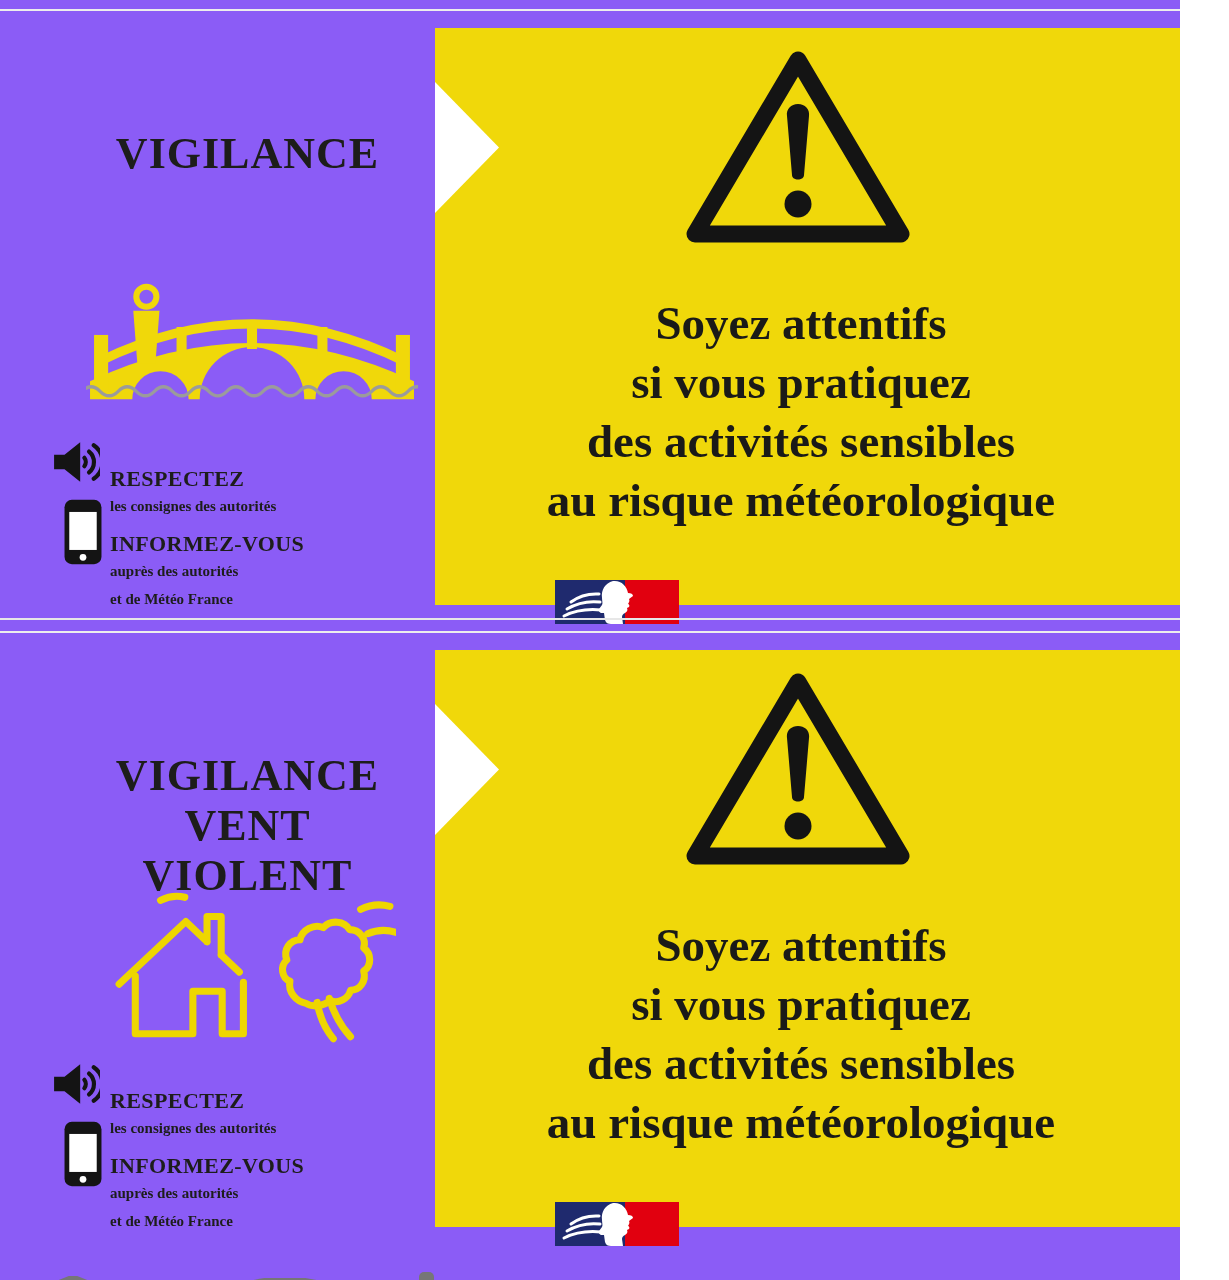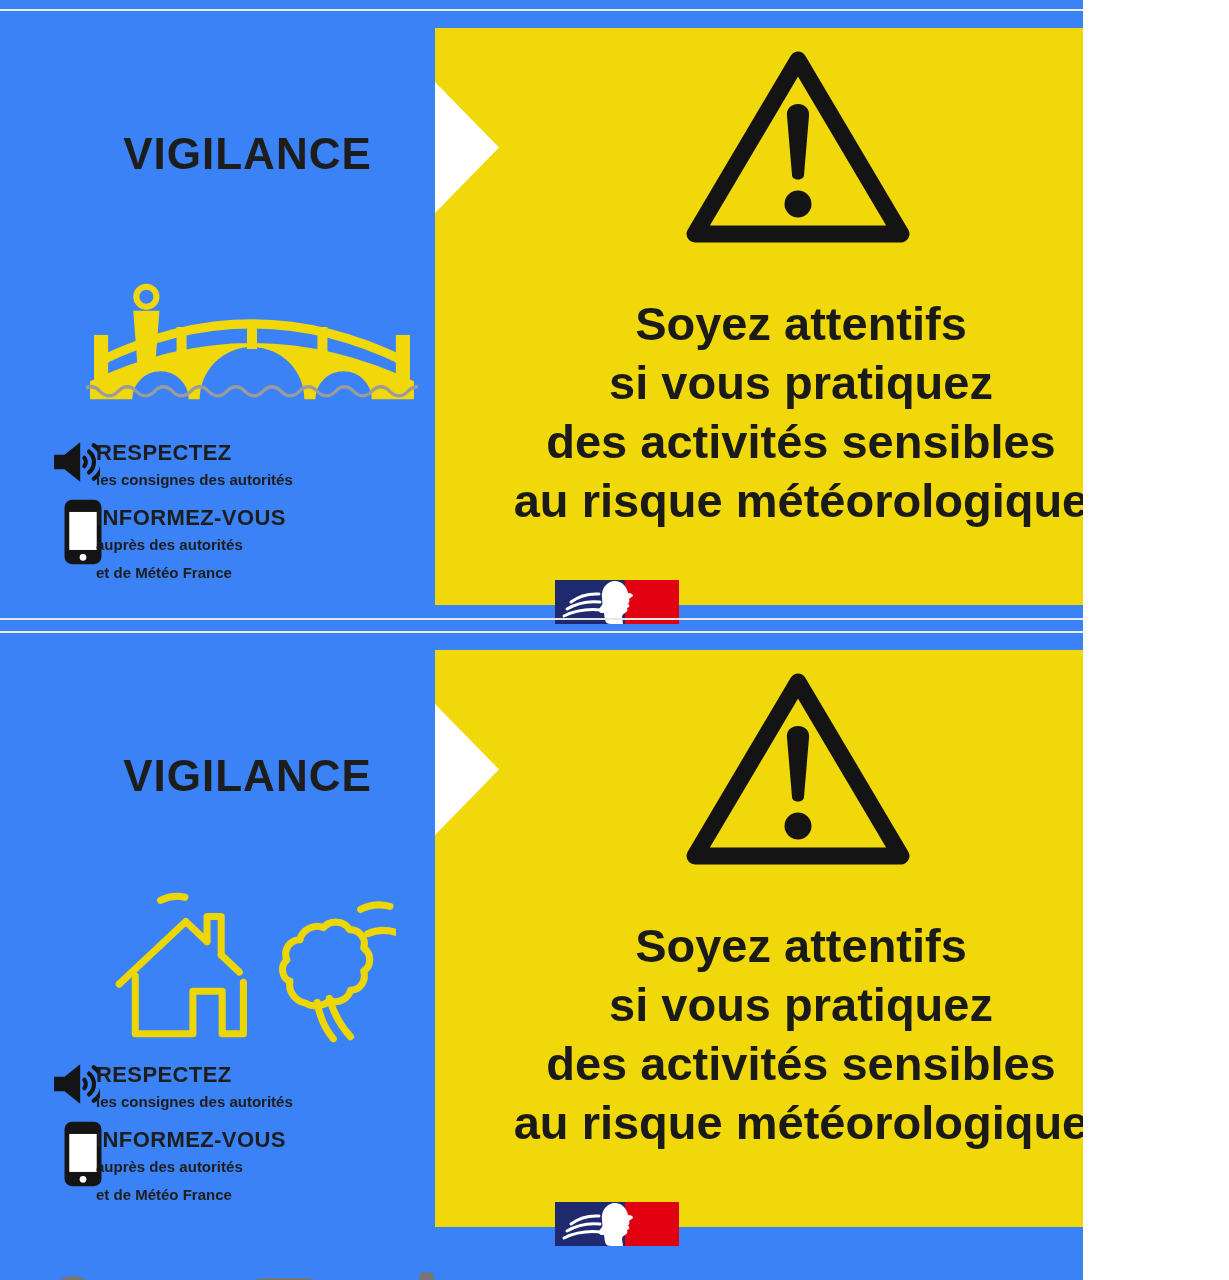--- a/index.html
+++ b/index.html
@@ -1,42 +1,42 @@
 <!DOCTYPE html>
 <html><head>
 <meta charset="utf-8">
 <style>
   html,body{margin:0;padding:0;background:#fff;}
-  .stage{position:relative;width:1083px;height:1280px;overflow:hidden;background:#3b82f6;
-         font-family:Liberation Sans, sans-serif;color:#1d1d1b;}
+  .stage{position:relative;width:1180px;height:1280px;overflow:hidden;background:#8b5cf6;
+         font-family:Liberation Serif, serif;color:#1d1d1b;}
   .card{position:absolute;left:0;width:1229px;height:622px;}
   .card--crues{top:0;}
   .card--vent{top:622px;}
   .hairline{position:absolute;left:0;width:1229px;height:2px;background:#ededed;}
   .hairline--top{top:9px;}
   .hairline--bottom{top:618px;background:#e7e7e7;}
 
   
   .vigilance-title{position:absolute;left:30px;top:100px;width:435px;text-align:center;
       font-size:44px;line-height:50px;font-weight:700;letter-spacing:1px;color:#1d1d1b;}
   .vigilance-title span{display:block;}
   .art{position:absolute;}
   .art--bridge{left:86px;top:276px;width:332px;height:132px;}
   .art--wind{left:108px;top:262px;width:288px;height:164px;}
   .advisory-icon{position:absolute;}
   .advisory-icon--speaker{left:52px;top:441px;width:48px;height:42px;}
   .advisory-icon--phone{left:64px;top:499px;width:38px;height:66px;}
-  .advisory-text{position:absolute;left:96px;}
+  .advisory-text{position:absolute;left:110px;margin-top:26px;}
   .advisory-text--respect{top:440px;}
   .advisory-text--inform{top:505px;}
   .adv-title{font-size:22px;font-weight:700;letter-spacing:.4px;}
   .adv-line{font-size:15px;font-weight:700;line-height:28px;}
 
   
-  .panel{position:absolute;left:435px;top:28px;width:732px;height:577px;background:#f0d80a;}
+  .panel{position:absolute;left:435px;top:28px;width:732px;height:577px;background:#f0d80a;padding-left:32px;}
   .panel-notch{position:absolute;left:0;top:54px;width:64px;height:131px;background:#ffffff;
       -webkit-clip-path:polygon(0 0,100% 50%,0 100%);clip-path:polygon(0 0,100% 50%,0 100%);}
   .warning-triangle{position:absolute;left:247px;top:16px;width:232px;height:202px;}
   .message{position:absolute;left:0;top:266px;width:732px;text-align:center;
       font-size:47px;line-height:59px;font-weight:700;color:#1a1a18;}
   .message span{display:block;}
   .gov-logo{position:absolute;left:120px;top:552px;width:124px;height:44px;}
 
   
   .bottom-fragment{position:absolute;}
@@ -130,20 +130,22 @@
     </div>
 
     <div class="hairline hairline--bottom"></div>
   </section>
 
   <section class="card card--vent">
     <div class="hairline hairline--top"></div>
 
     <h1 class="vigilance-title">
       <span>VIGILANCE</span>
+      <span>VENT</span>
+      <span>VIOLENT</span>
     </h1>
 
     <div class="art art--wind">
       <svg viewBox="0 0 285 160" width="288" height="164">
         <g fill="none" stroke="#eed600" stroke-width="7" stroke-linecap="round" stroke-linejoin="round">
           <g>
             <path d="M11,98 L77,36 L98,56 M98,56 V31 H112 V69 M112,69 L130,86"></path>
             <path d="M27,90 V147 H84 V105 H113 V147 H134 V96"></path>
           </g>
           <path d="M52,15 Q64,9 76,12"></path>

